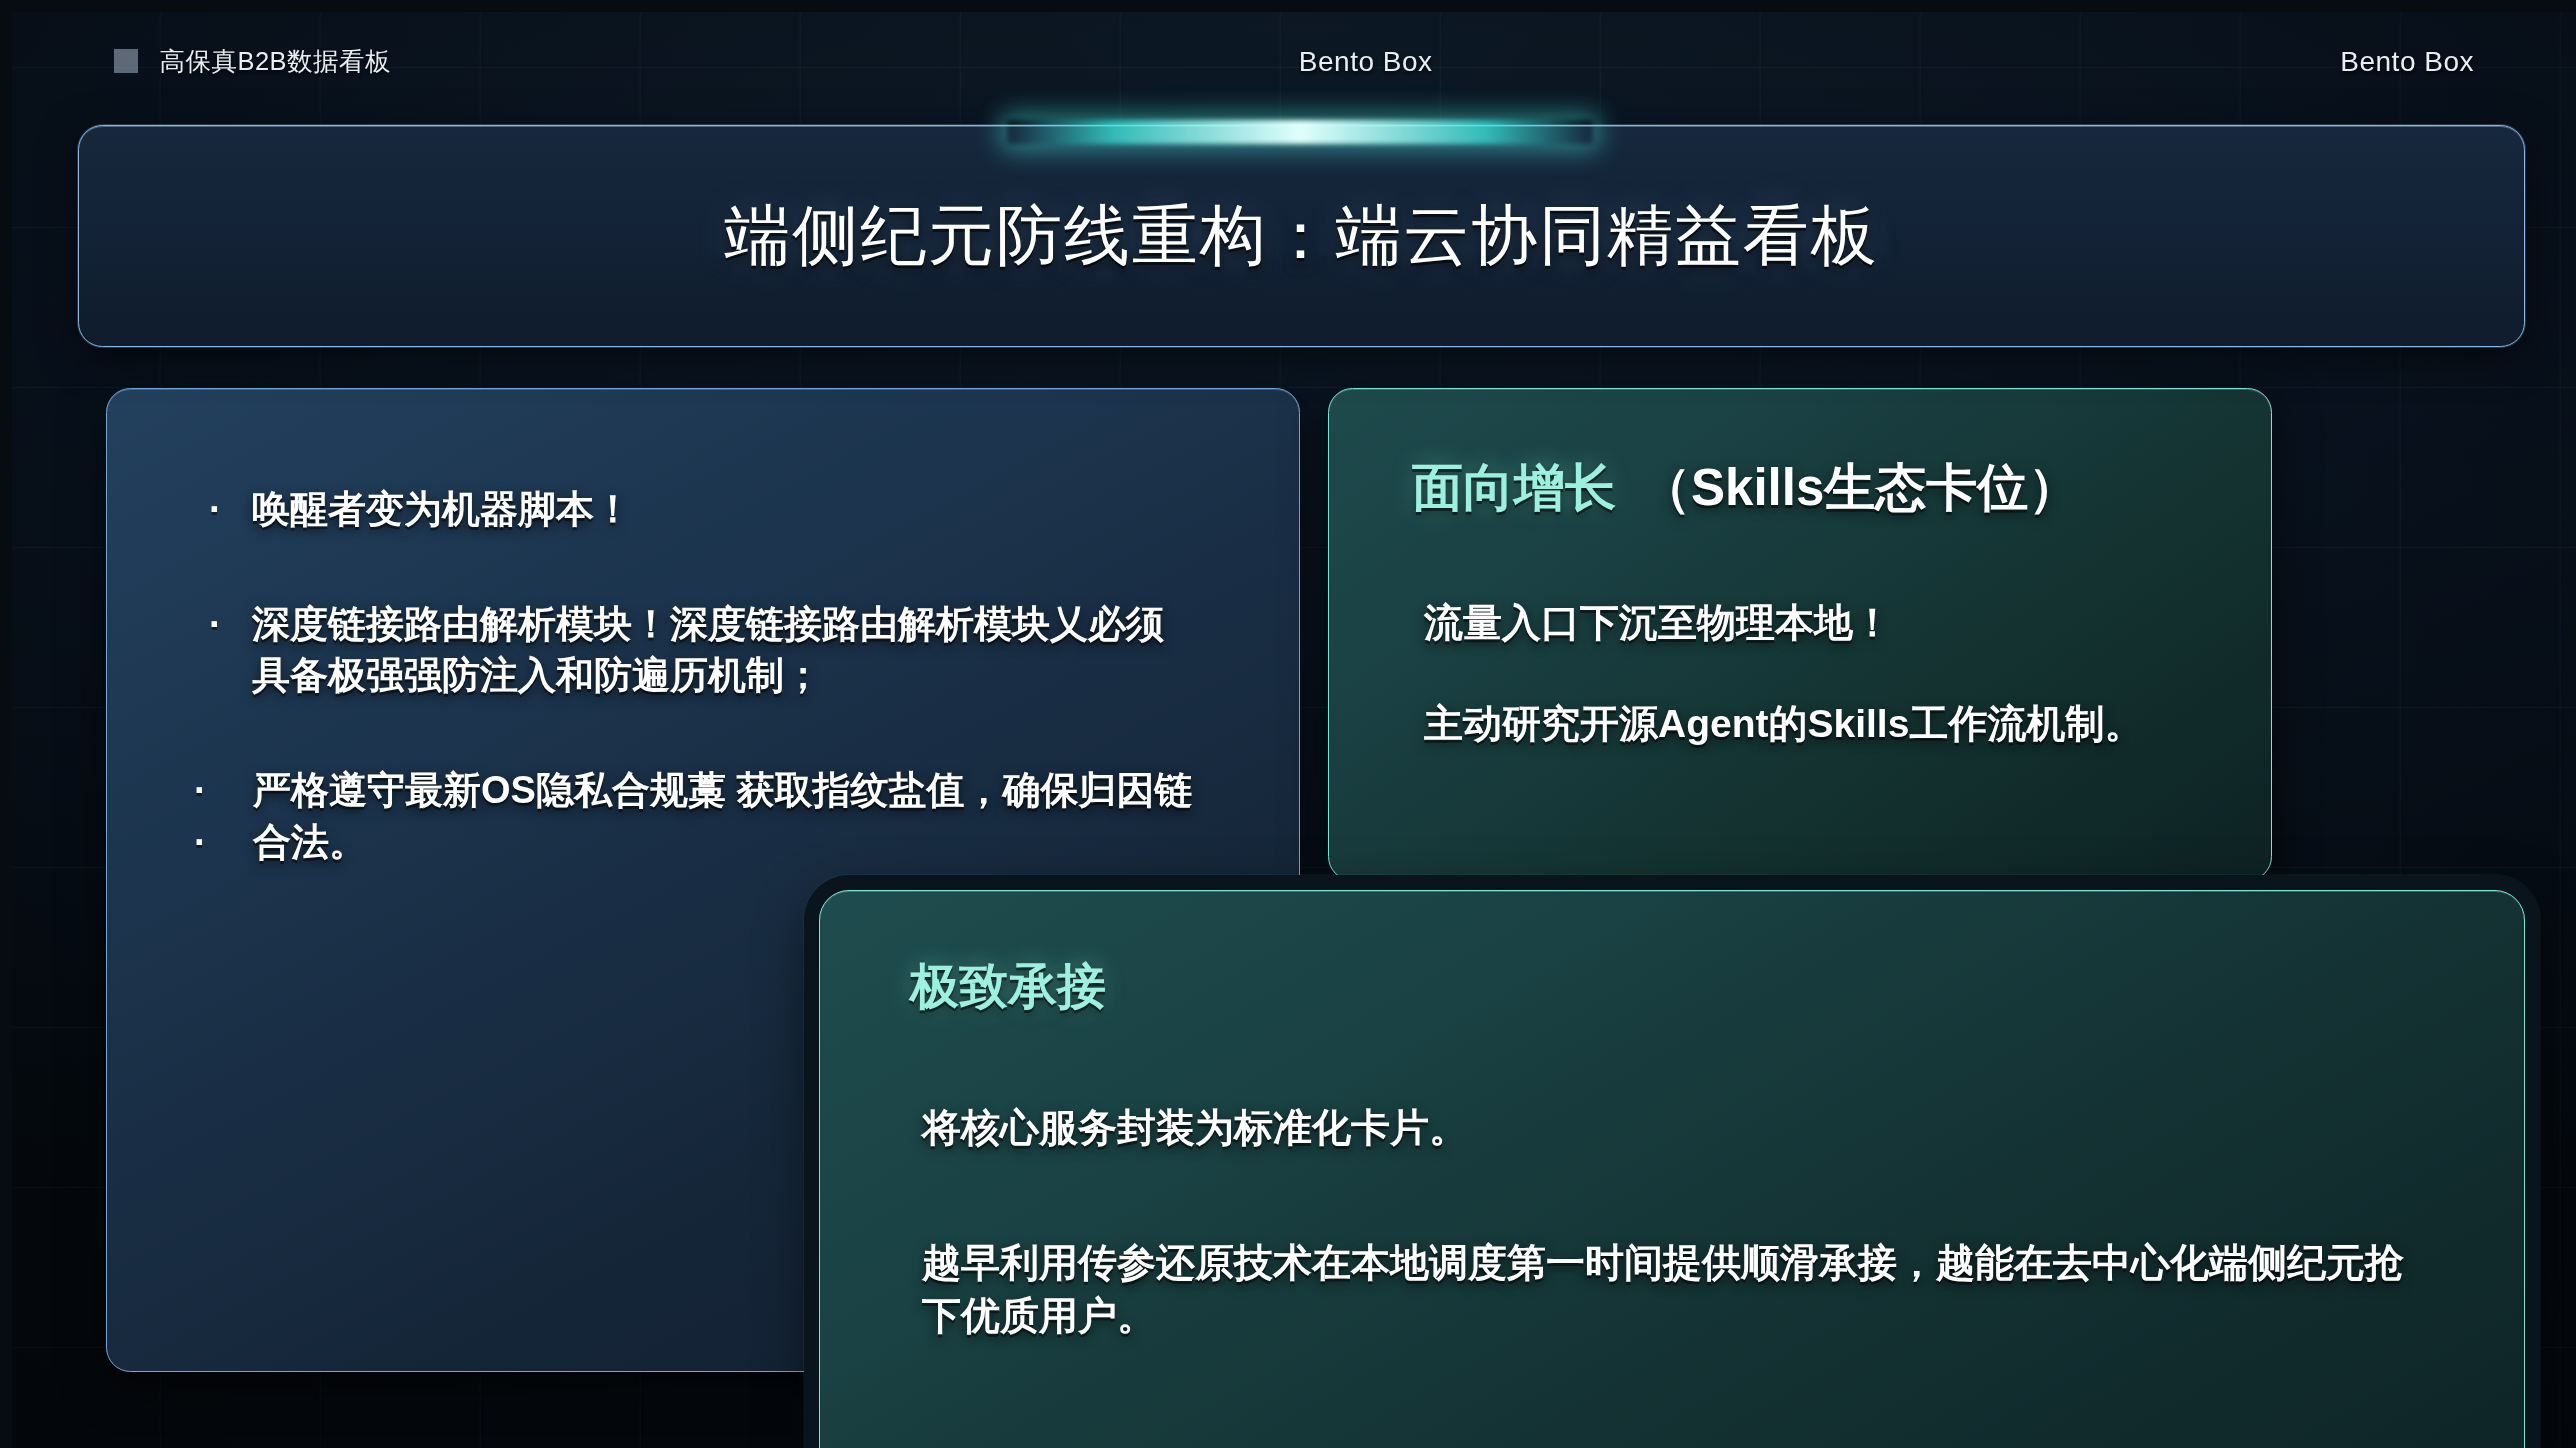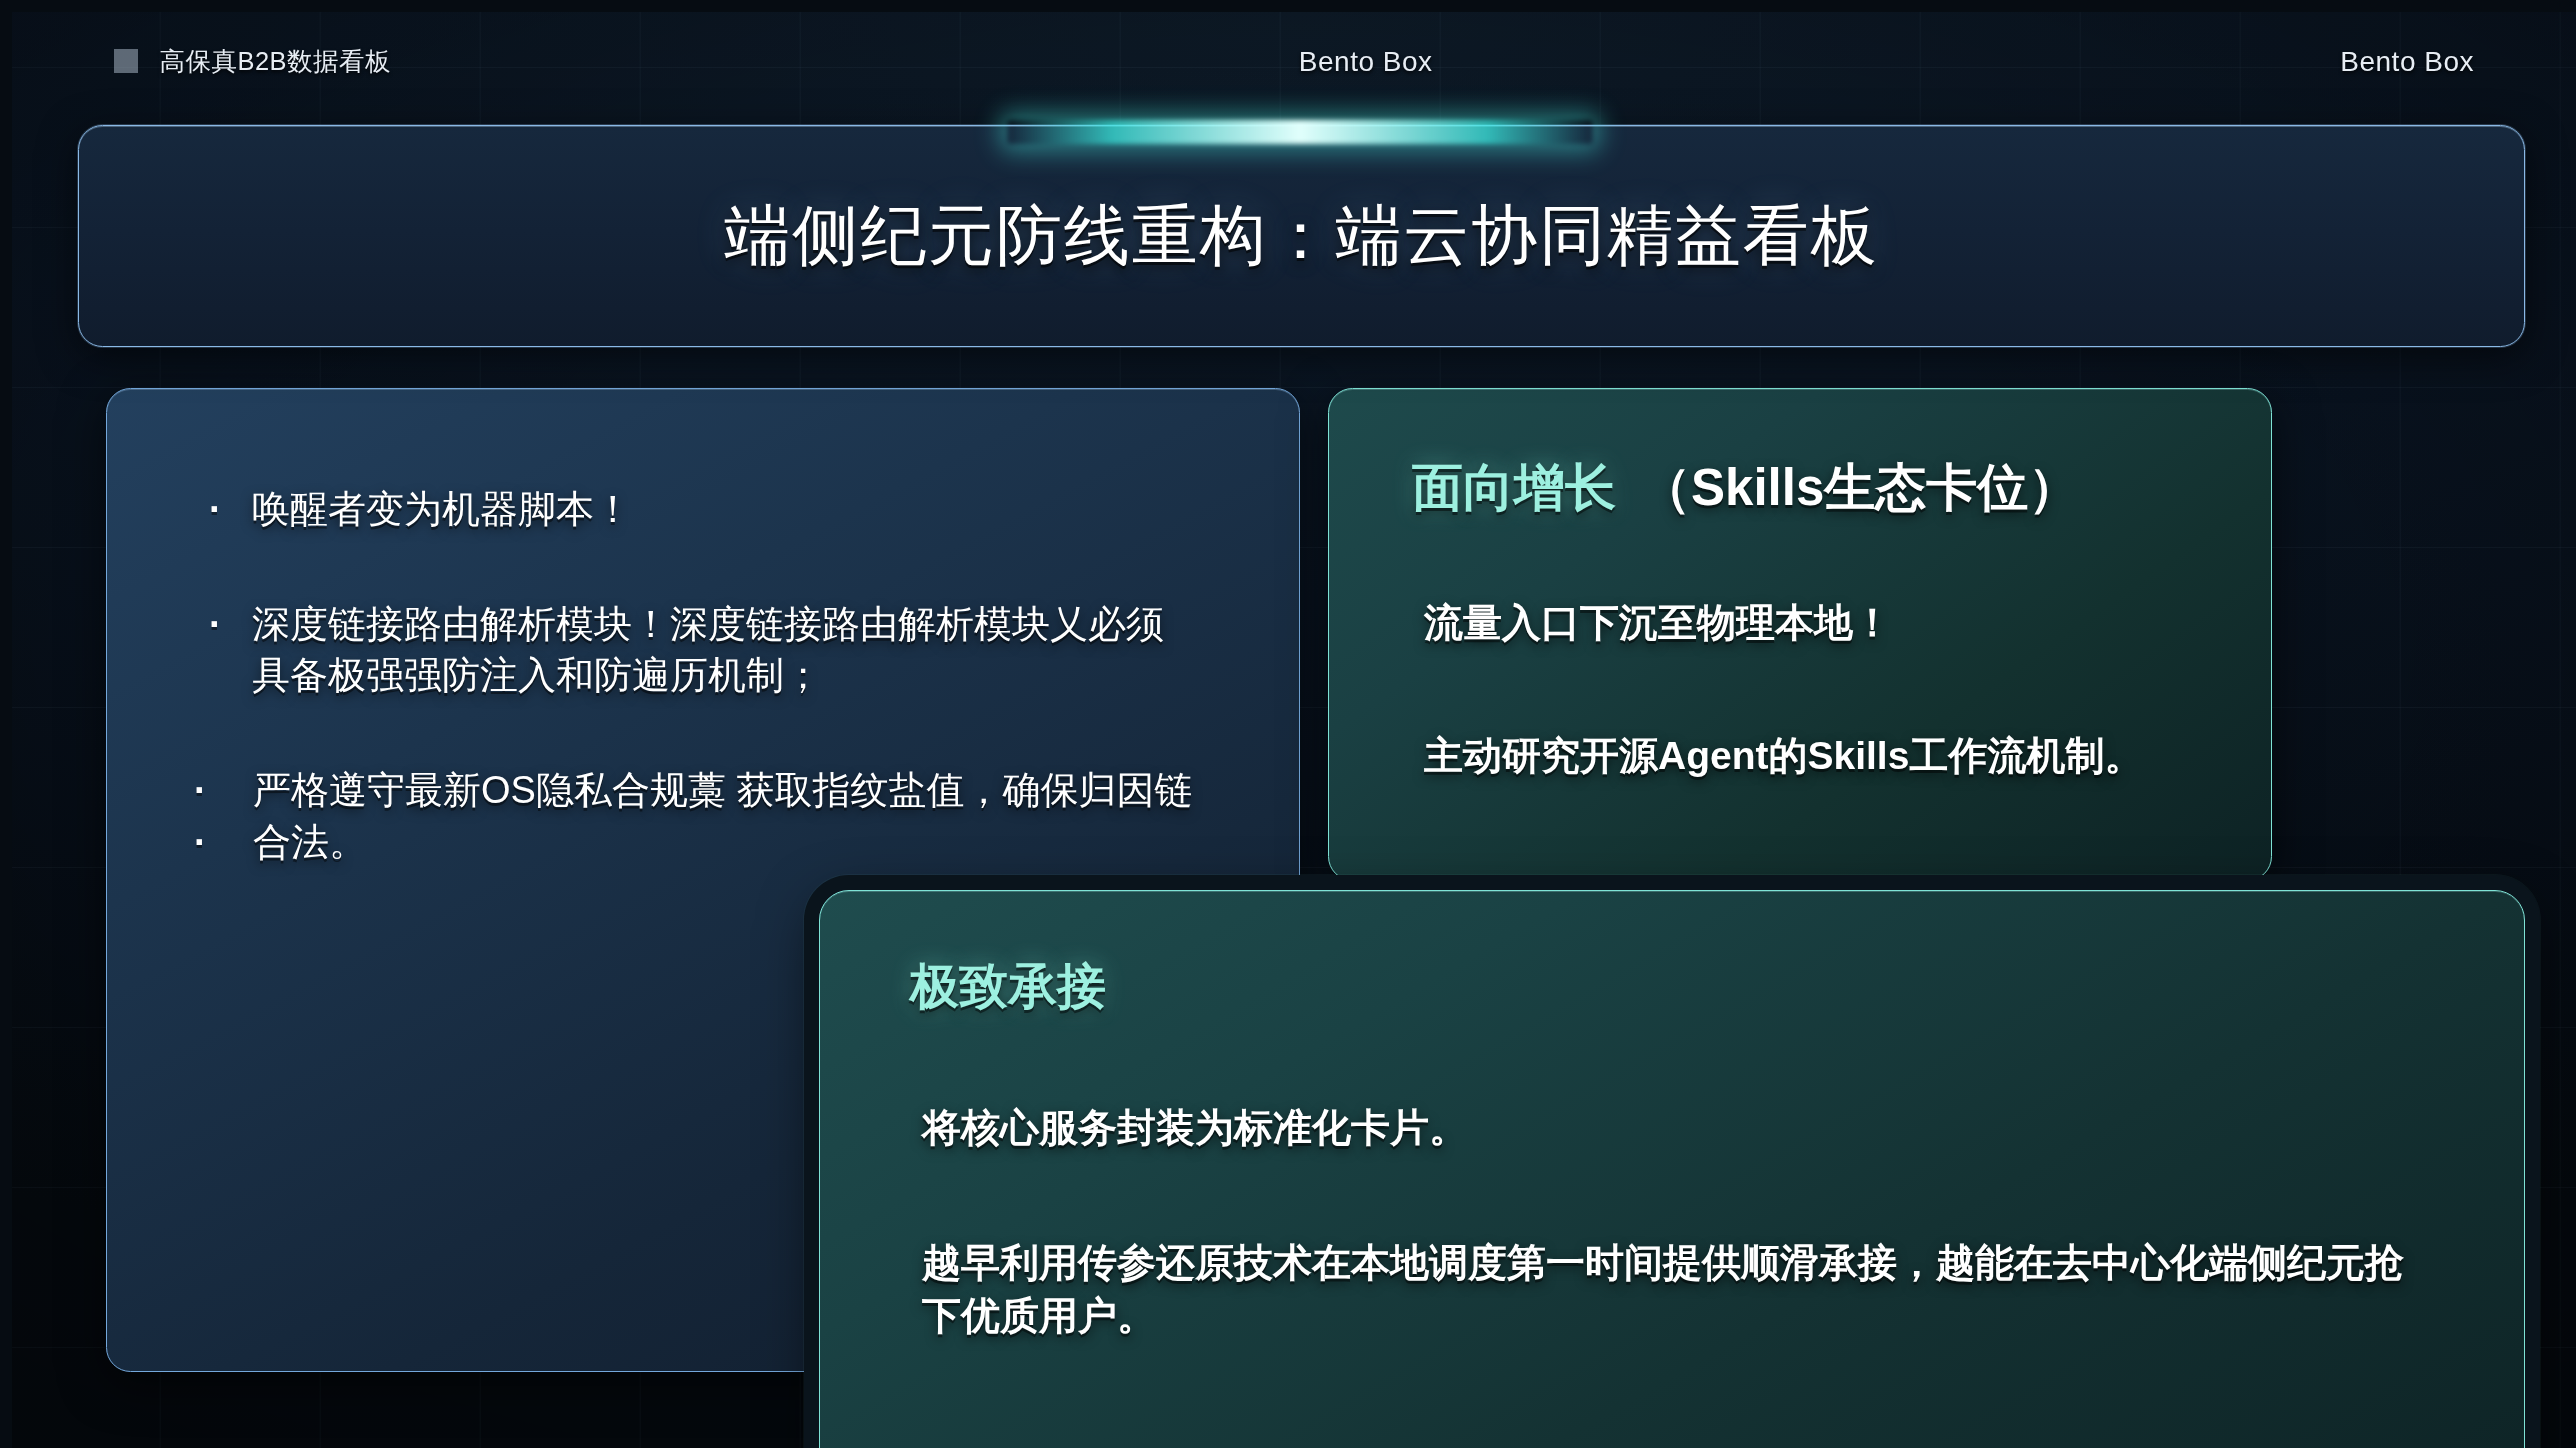--- a/index.html
+++ b/index.html
@@ -205,29 +205,29 @@
     line-height:1.36;
     width:43px;
     letter-spacing:9.4px;
     text-shadow:0 2.8px 0 rgba(0,0,0,0.45);
   }
   .bmark.dbl { width:59px; margin-left:-15px; }
   .btext {
     flex:1 1 auto;
     color:#ffffff;
     font-size:38px;
-    font-weight:normal;
+    font-weight:bold;
     line-height:1.36;
     text-shadow:
       0 2.8px 0 rgba(0,0,0,0.45),
       0 3.8px 11.3px rgba(0,0,0,0.65);
   }
 
   
-  .para { margin-bottom:32px; }
+  .para { }
   .para:last-child { margin-bottom:0; }
   #growth-lines .body-line { font-size:39px; }
   #capture-lines .body-line { font-size:39px; }
   #capture-lines .para { margin-bottom:34px; }
 </style>
 </head>
 <body>
 
 <div id="stage">
   <div id="grid"></div>

